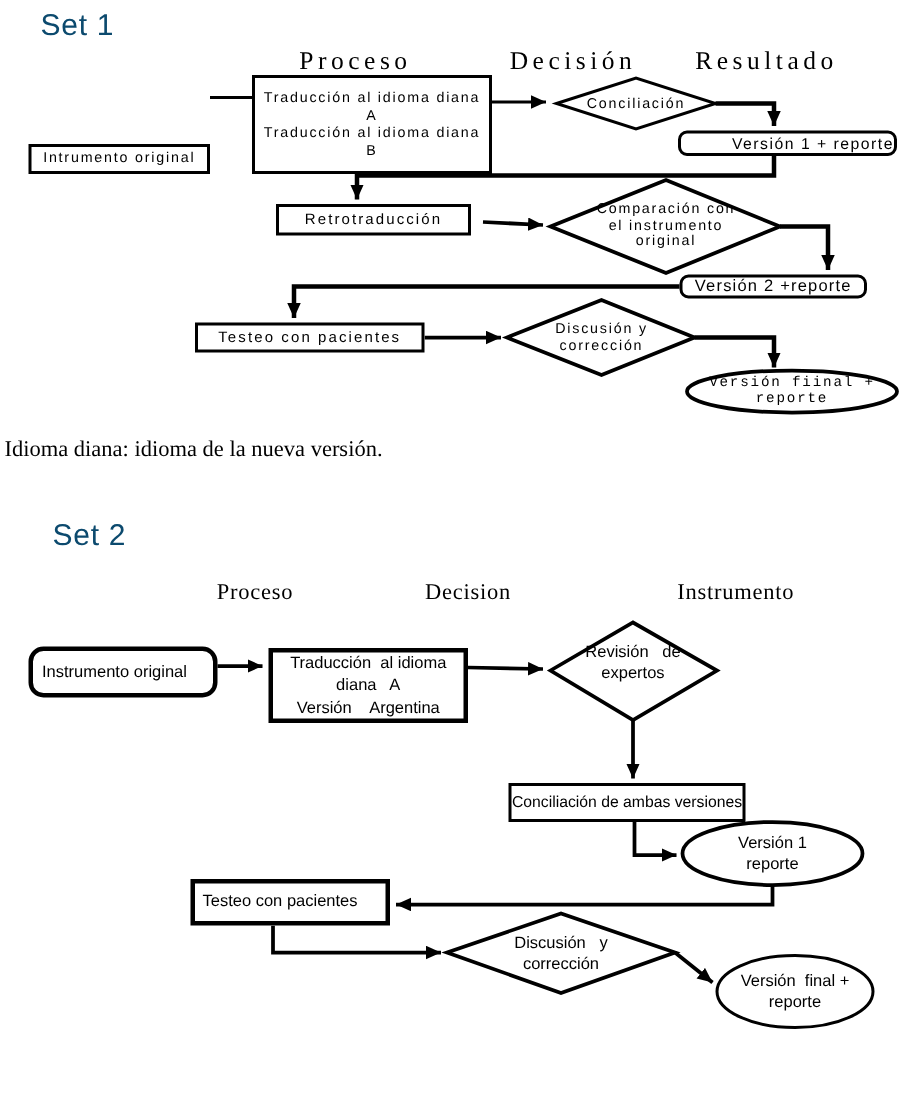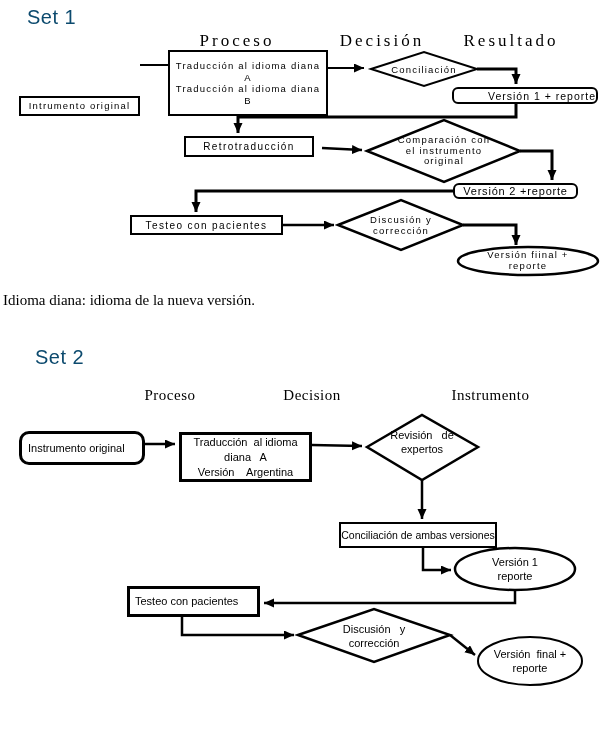--- a/index.html
+++ b/index.html
@@ -105,21 +105,21 @@
     <span class="nt" style="font-size:11px;letter-spacing:0.8px;">Versión 2 +reporte</span>
   </div>
 
   <div class="abs box" style="left:130px;top:215px;width:153px;height:20px;">
     <span class="nt s1tb">Testeo con pacientes</span>
   </div>
 
   <div class="abs dtxt nt s1t" style="left:351px;top:214px;width:100px;line-height:11px;">Discusión y
 corrección</div>
 
-  <div class="abs dtxt nt s1t" style="left:463px;top:250px;width:130px;line-height:10.5px;">Versión fiinal +
+  <div class="abs dtxt nt s1t" style="left:463px;top:250px;width:130px;line-height:10.5px;font-family:Liberation Mono, monospace;">Versión fiinal +
 reporte</div>
 
   <div class="abs cap" style="left:3px;top:292px;">Idioma diana: idioma de la nueva versión.</div>
 
   <div class="abs set-label" style="left:35px;top:346px;">Set 2</div>
 
   <div class="abs hdr2" style="left:120px;top:387px;width:100px;">Proceso</div>
   <div class="abs hdr2" style="left:262px;top:387px;width:100px;">Decision</div>
   <div class="abs hdr2" style="left:438px;top:387px;width:105px;">Instrumento</div>
 

